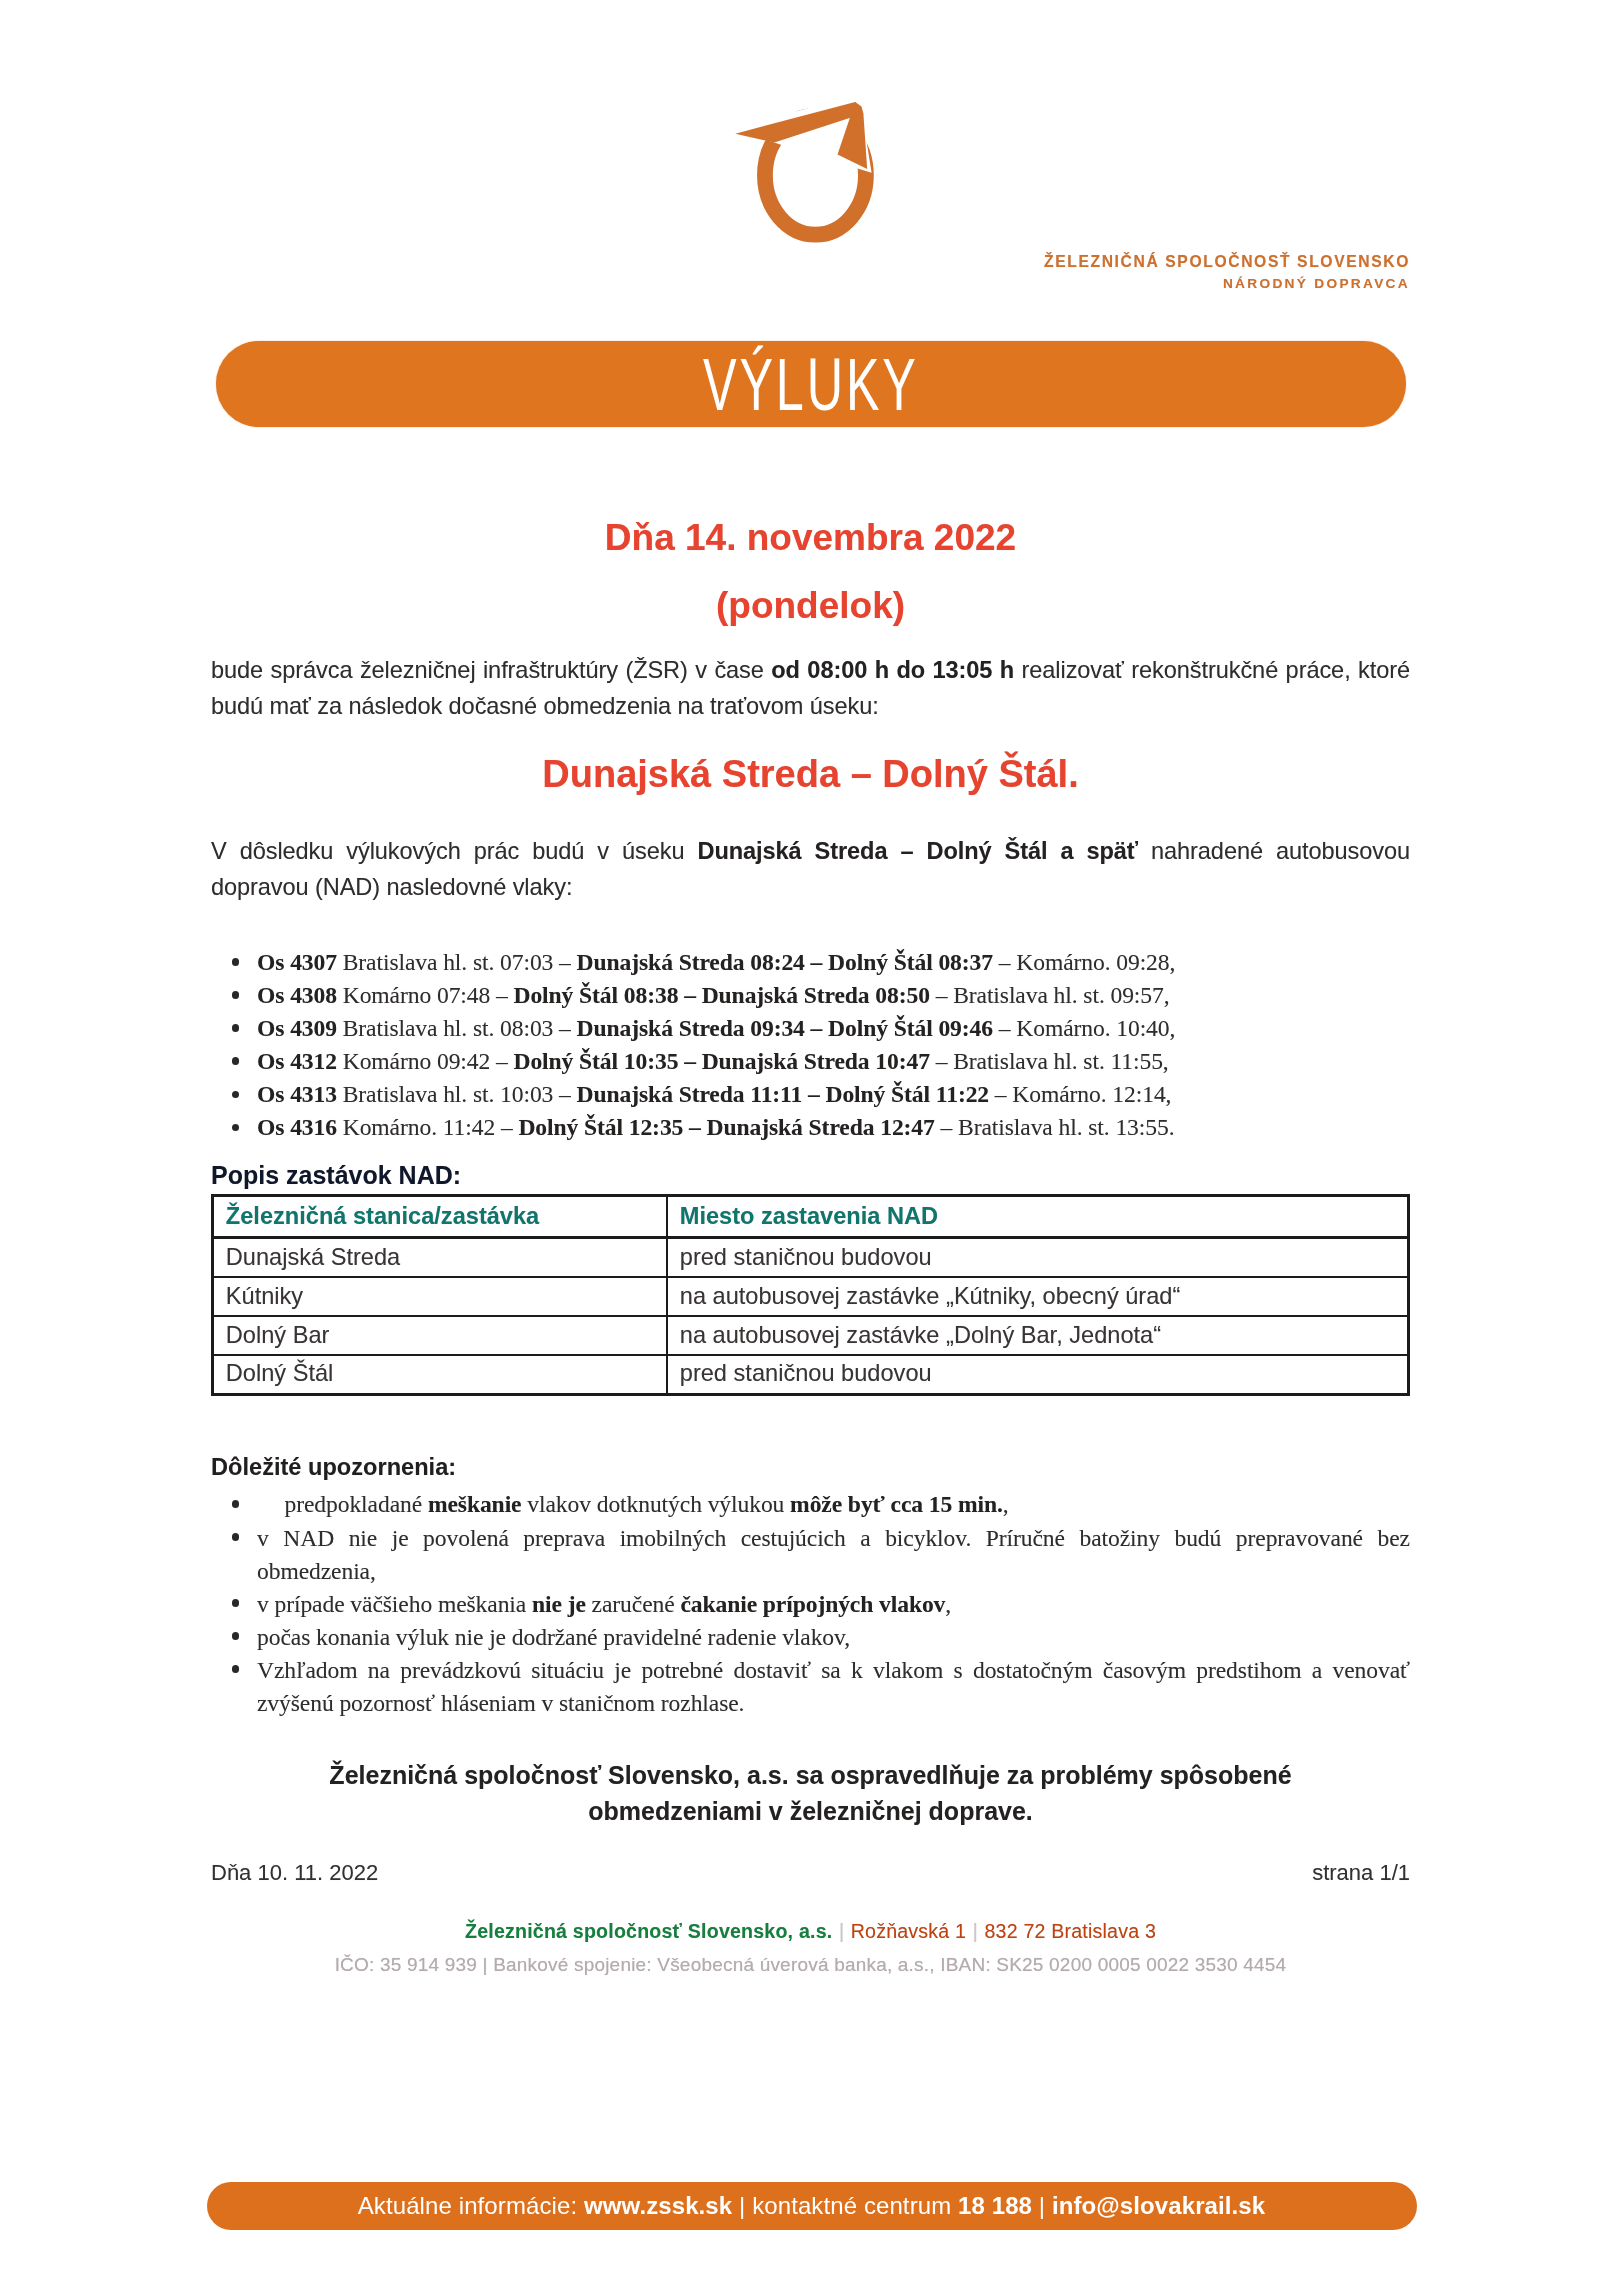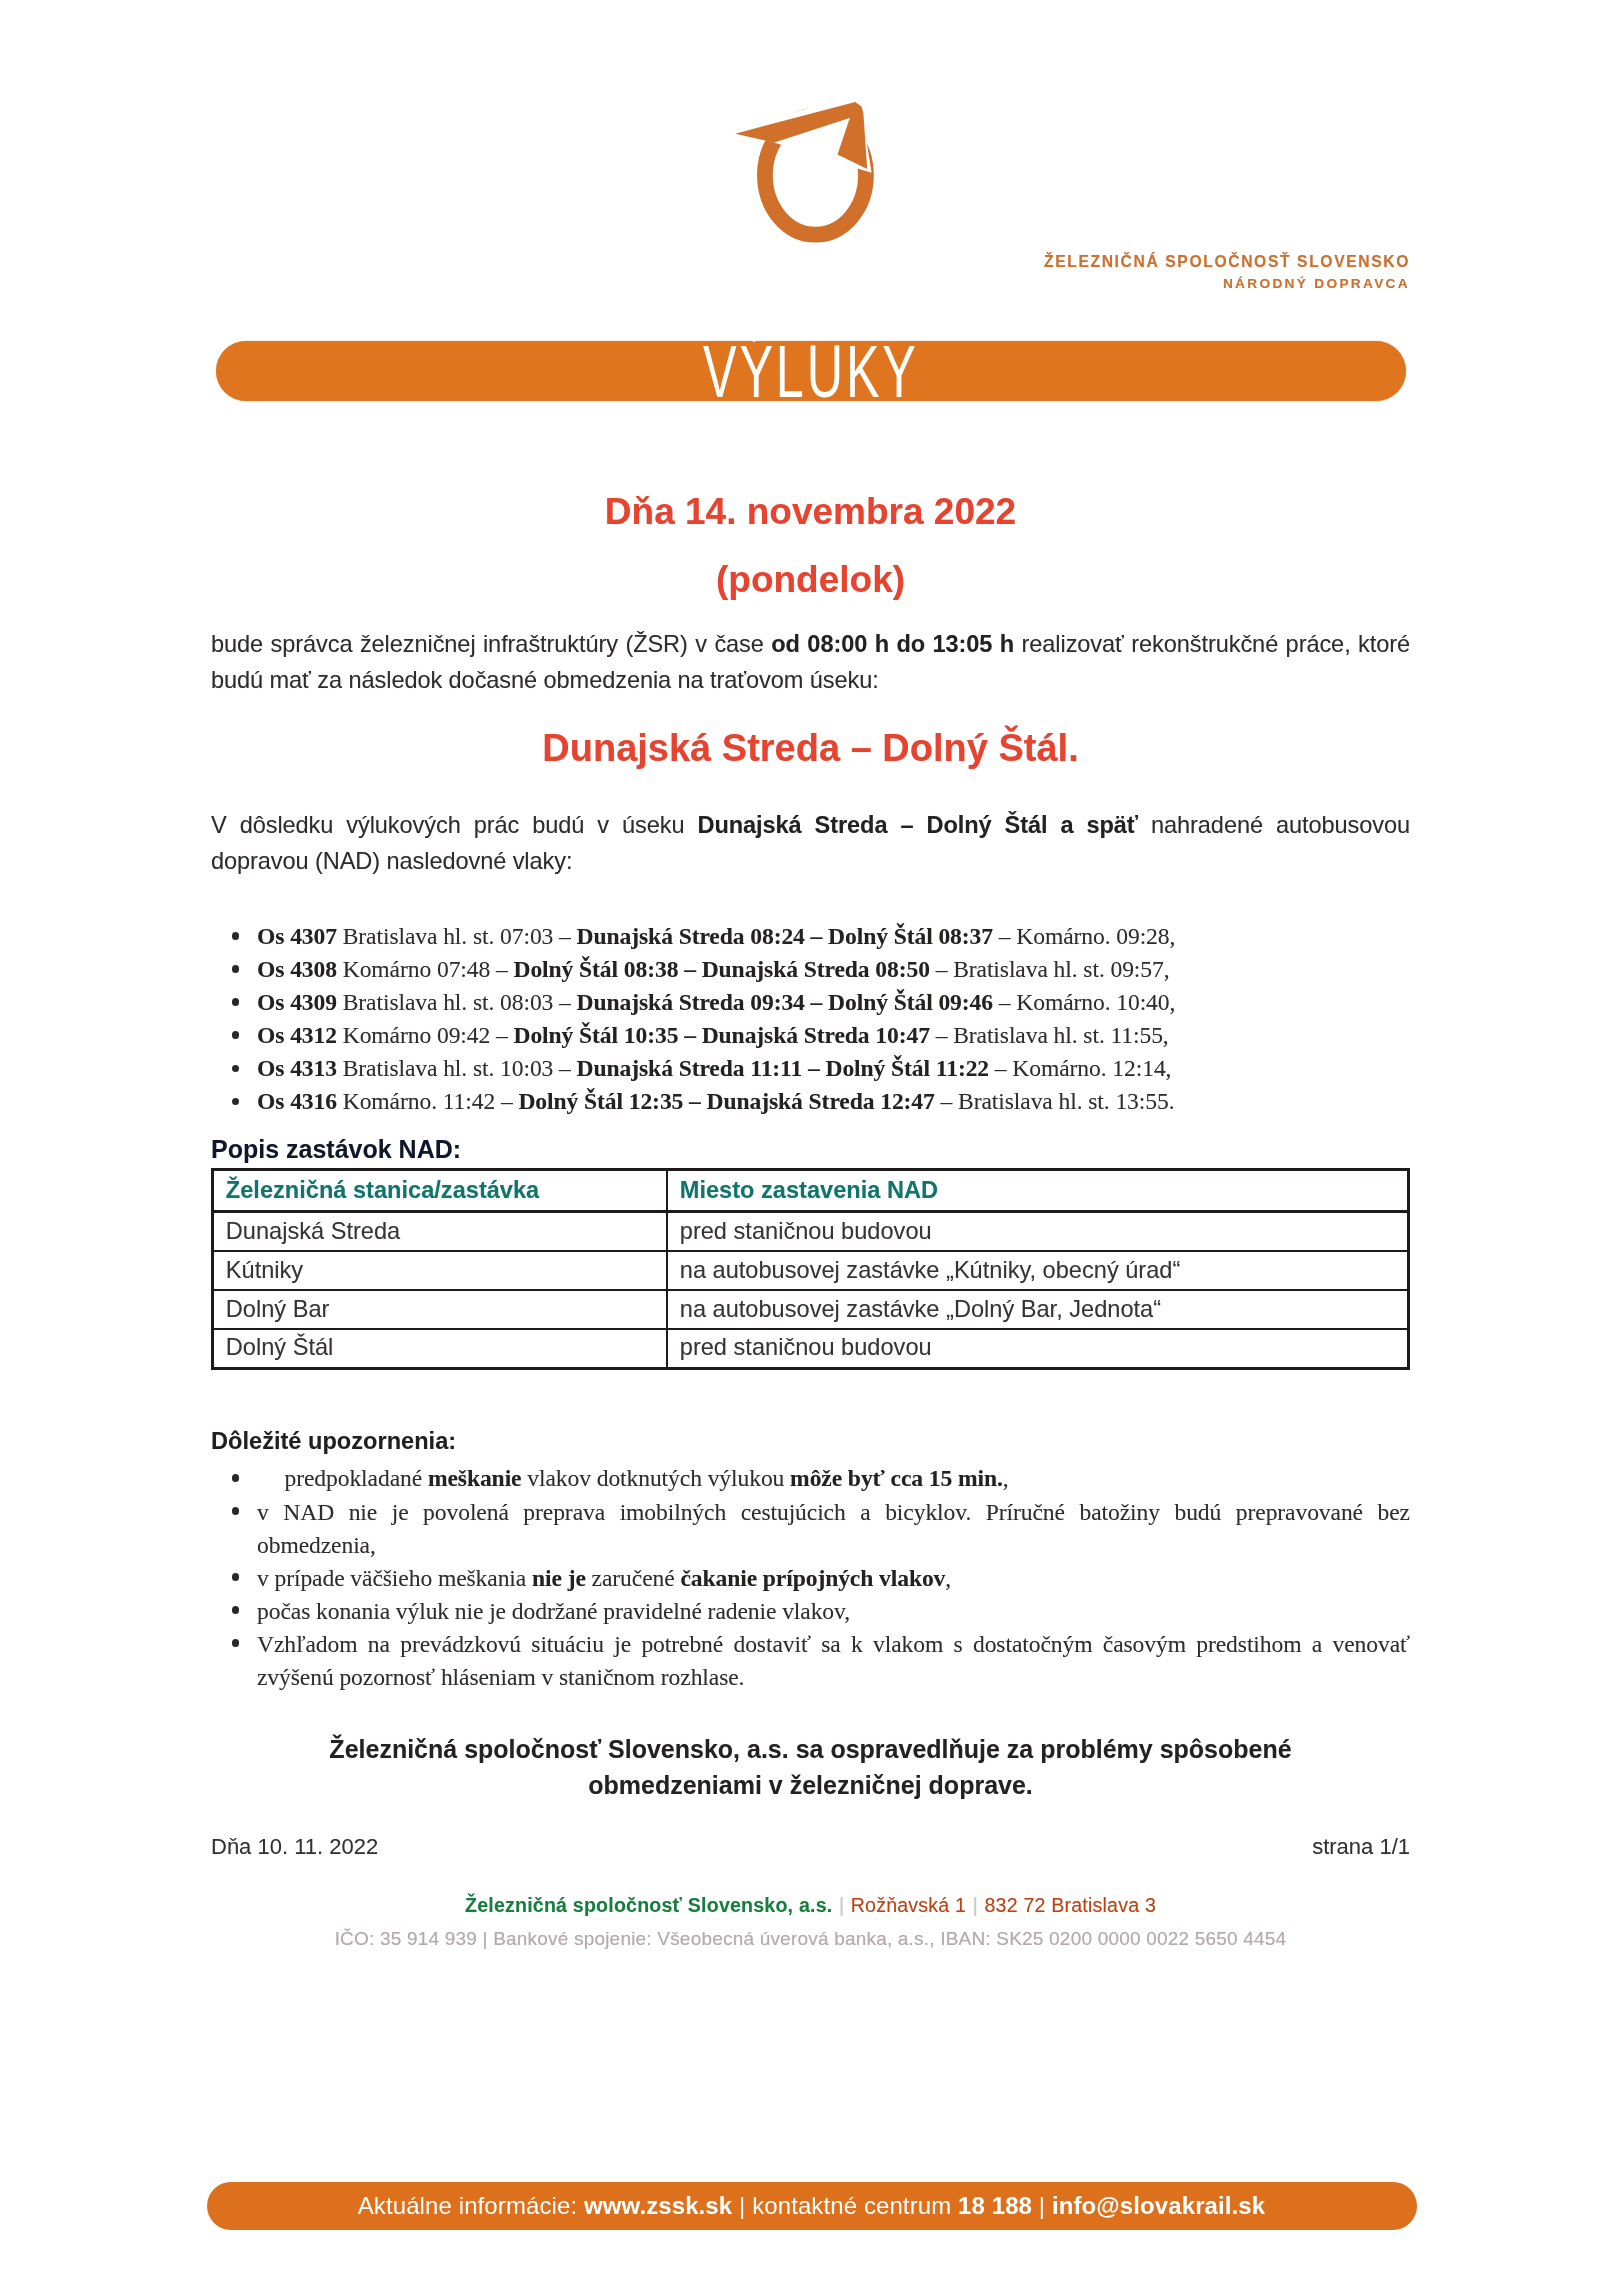--- a/index.html
+++ b/index.html
@@ -32,21 +32,21 @@
     color: #d0702b;
     font-size: 13.7px;
     font-weight: 700;
     letter-spacing: 2.3px;
   }
 
   
   .banner {
     margin: 50px auto 0 auto;
     width: 1190px;
-    height: 60px;
+    height: 86px;
     background: #e0751f;
     border-radius: 43px;
     display: flex;
     align-items: center;
     justify-content: center;
     box-shadow: 0 0 1.3px rgba(205,100,20,.6);
   }
   .banner .banner-text {
     color: #ffffff;
     font-size: 68px;
@@ -306,20 +306,20 @@
     </ul>
 
   <div class="closing-note">Železničná spoločnosť Slovensko, a.s. sa ospravedlňuje za problémy spôsobené obmedzeniami v železničnej doprave.</div>
 
   <div class="footer-row">
     <span>Dňa 10. 11. 2022</span>
     <span>strana 1/1</span>
   </div>
 
   <div class="company-line"><span class="brand">Železničná spoločnosť Slovensko, a.s.</span><span class="sep">|</span><span class="muted">Rožňavská 1</span><span class="sep">|</span><span class="muted">832 72 Bratislava 3</span></div>
-  <div class="registration-line">IČO: 35 914 939 | Bankové spojenie: Všeobecná úverová banka, a.s., IBAN: SK25 0200 0000 0022 5650 4454</div>
+  <div class="registration-line">IČO: 35 914 939 | Bankové spojenie: Všeobecná úverová banka, a.s., IBAN: SK25 0200 0005 0022 3530 4454</div>
 
   <div class="contact-bar">
     <span class="bar-text"><span>Aktuálne informácie: </span><b>www.zssk.sk</b><span> | kontaktné centrum </span><b>18 188</b><span> | </span><b>info@slovakrail.sk</b></span>
   </div>
 
 </div>
 
 
 </body></html>

